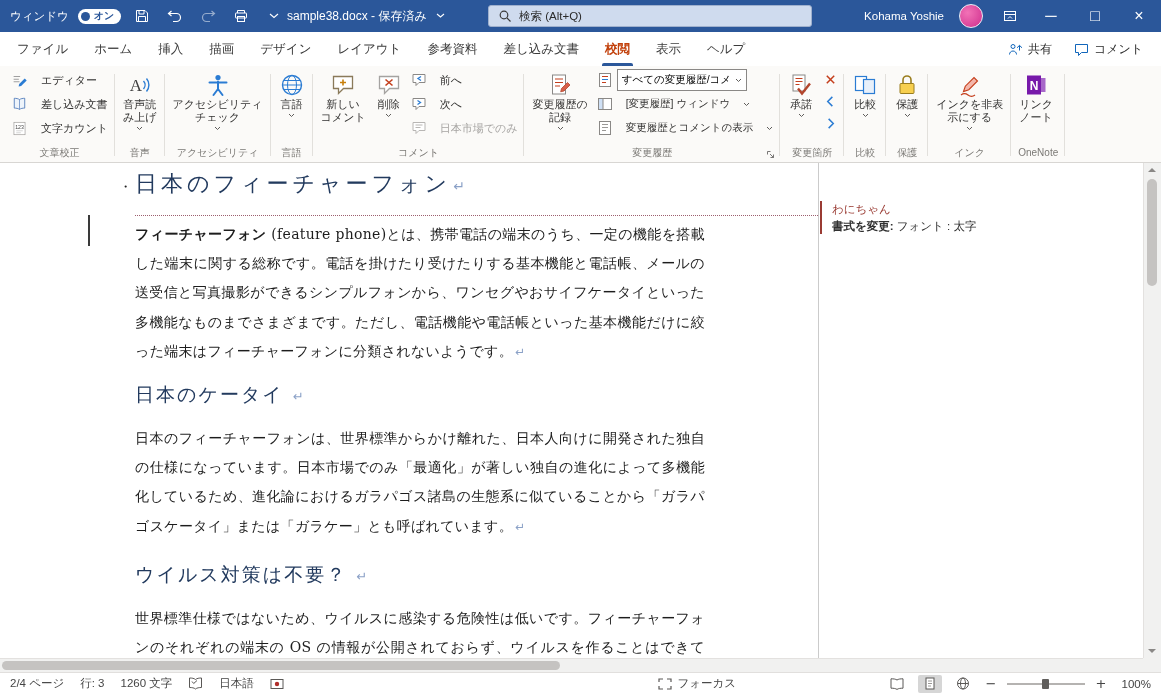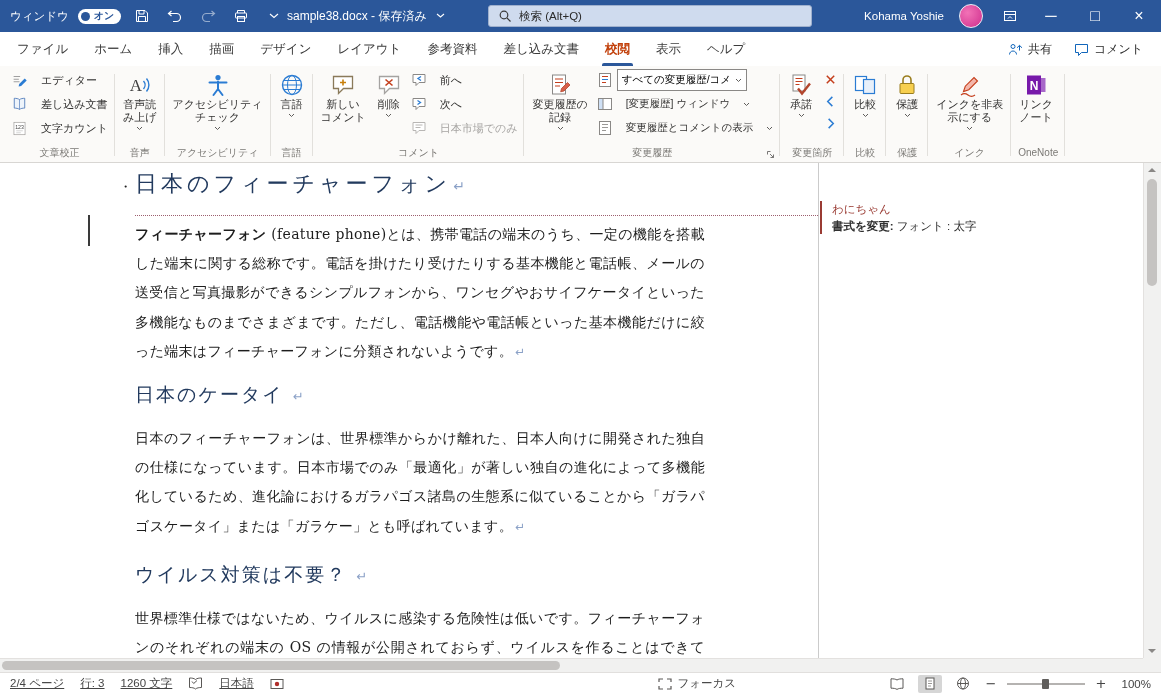--- a/index.html
+++ b/index.html
@@ -76,21 +76,21 @@
   .vscroll{position:absolute;top:163px;right:0;width:18px;height:495px;background:#f1f1f0;border-left:1px solid #e3e1df;box-sizing:border-box;}
   .vs-up{position:absolute;top:4px;left:3px;}
   .vs-dn{position:absolute;bottom:4px;left:3px;}
   .vs-thumb{position:absolute;top:16px;left:3px;width:10px;height:107px;background:#c5c3c1;border-radius:5px;}
   .hscroll{position:absolute;top:658px;left:0;width:1143px;height:14px;background:#f1f1f0;border-top:1px solid #e3e1df;box-sizing:border-box;}
   .hs-thumb{position:absolute;left:2px;top:2px;width:558px;height:9px;background:#c5c3c1;border-radius:5px;}
   .corner{position:absolute;top:658px;right:0;width:18px;height:14px;background:#f1f1f0;}
 
   
   .sbar{position:absolute;top:672px;left:0;right:0;height:22px;background:#fff;border-top:1px solid #e1dfdd;box-sizing:border-box;display:flex;align-items:center;justify-content:space-between;font-size:11.5px;color:#444;padding:0 10px;}
-  .sb-left{display:flex;align-items:center;gap:16px;text-decoration:underline;}
+  .sb-left{display:flex;align-items:center;gap:16px;}
   .sb-right{display:flex;align-items:center;gap:9px;}
   .s-item{white-space:nowrap;cursor:default;}
   .s-icon{display:flex;align-items:center;justify-content:center;}
   .focus{display:flex;align-items:center;gap:5px;margin-right:140px;}
   .view{width:24px;height:18px;display:flex;align-items:center;justify-content:center;border-radius:2px;}
   .view.active{background:#d6d6d6;}
   .zoomwrap{position:relative;width:78px;height:18px;display:flex;align-items:center;}
   .ztrack{width:100%;height:2px;background:#b5b3b1;}
   .zthumb{position:absolute;left:35px;top:4px;width:7px;height:10px;background:#605e5c;border-radius:1px;}
   .zbtn{font-family:"DejaVu Sans",sans-serif;font-size:13px;color:#444;width:14px;text-align:center;}

